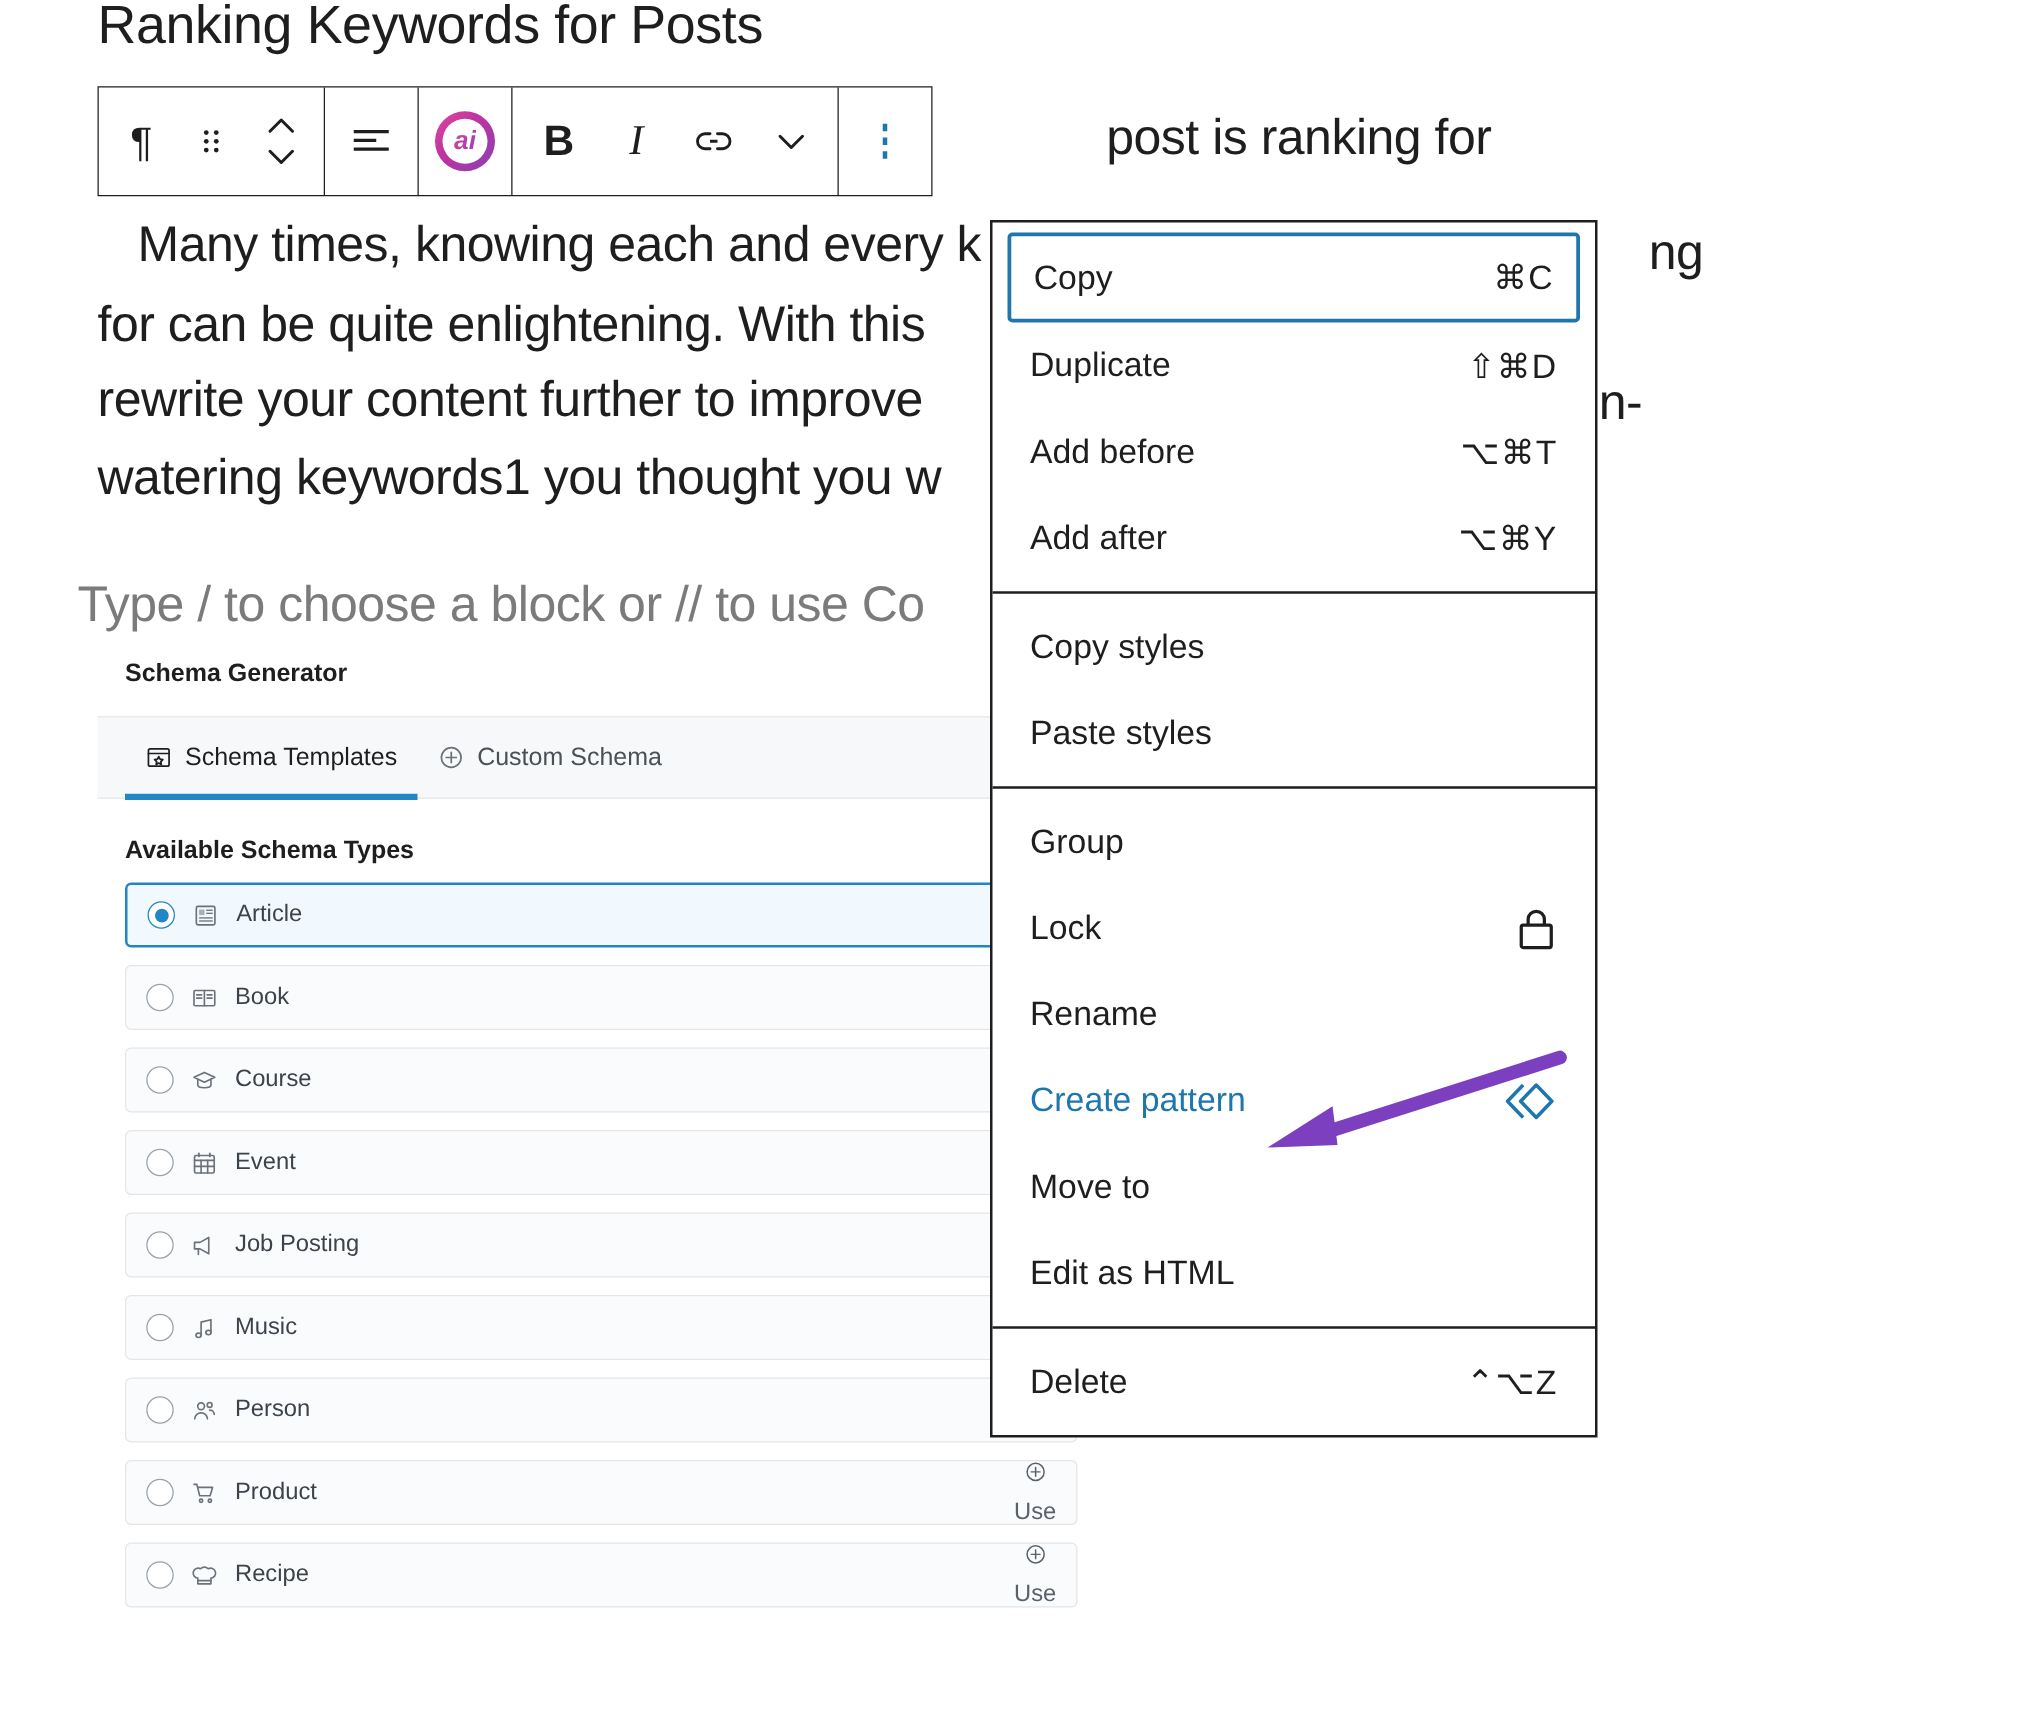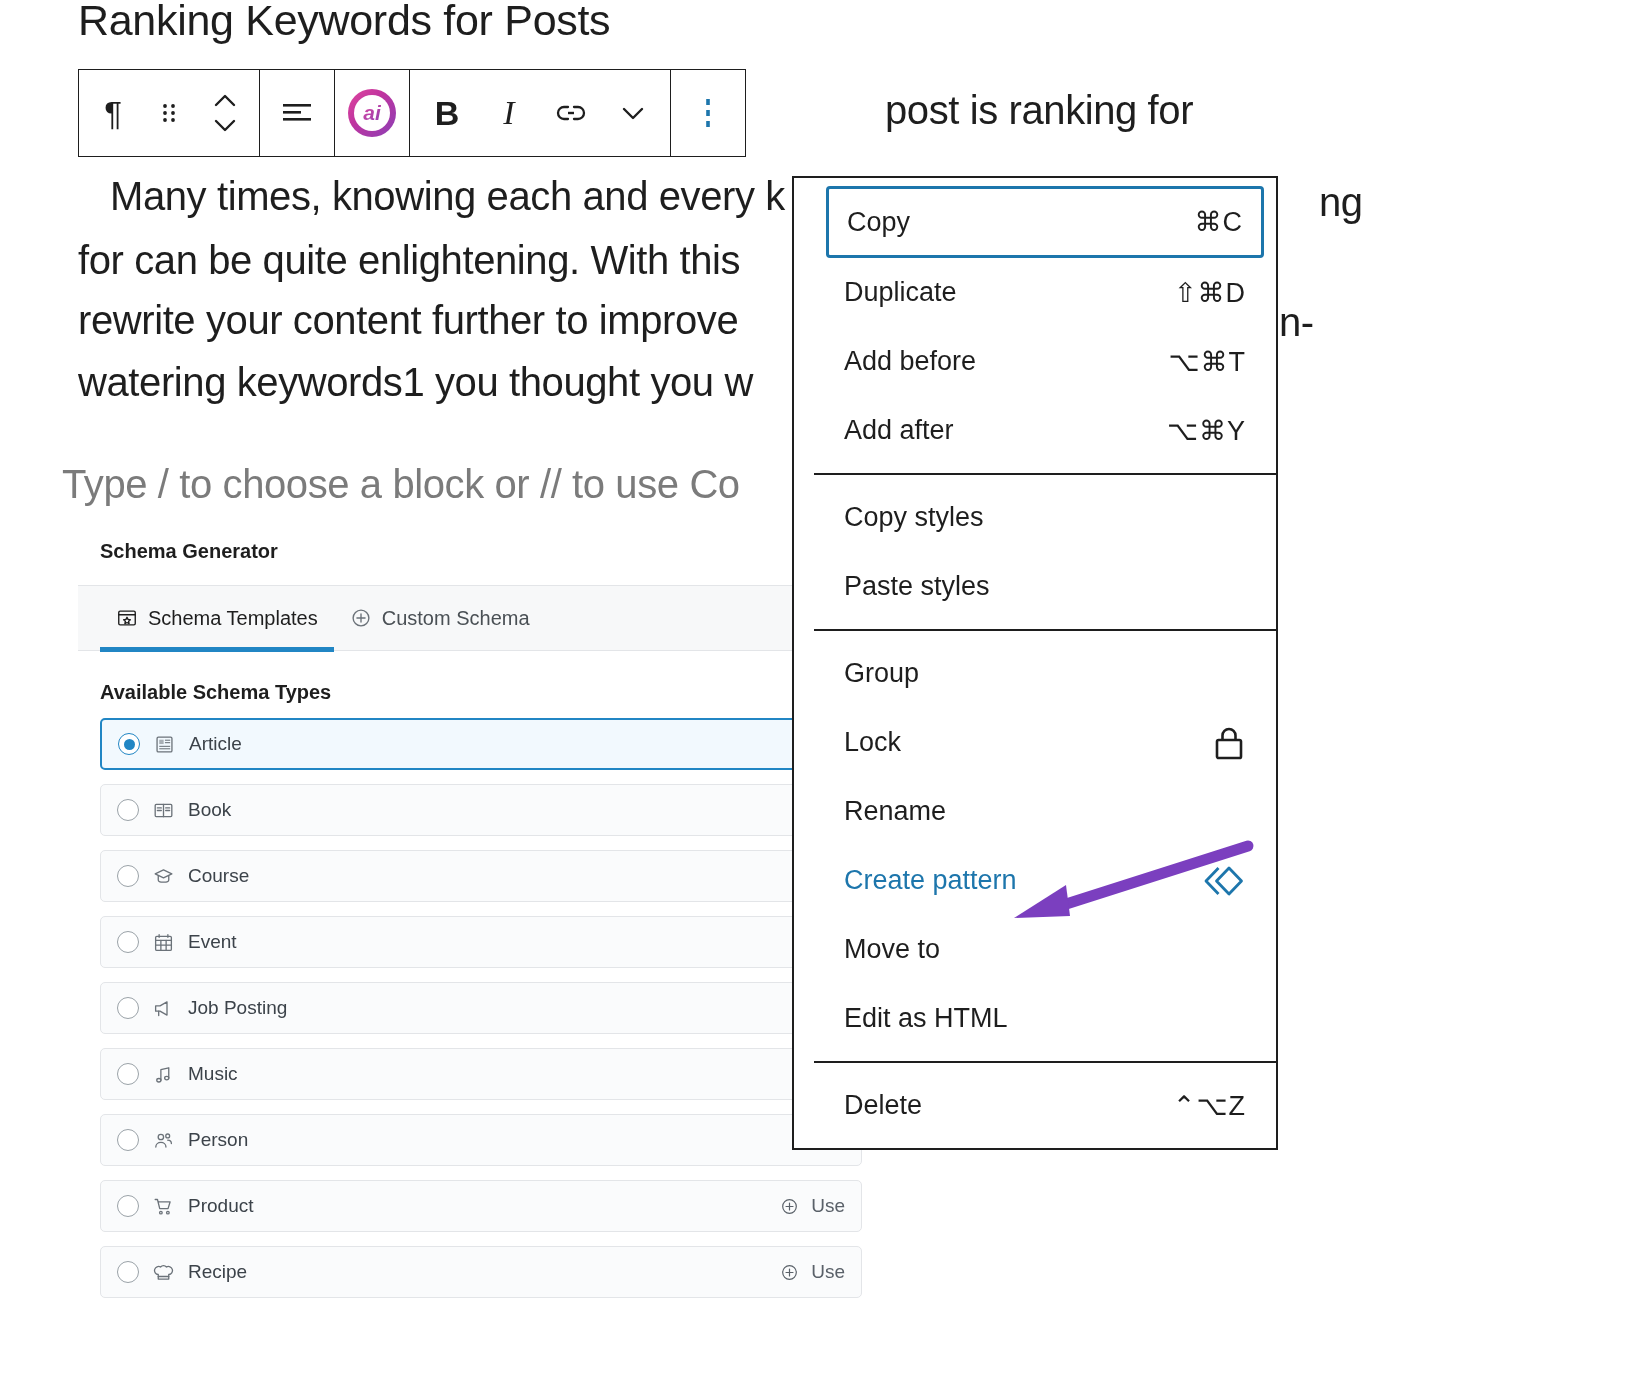--- a/index.html
+++ b/index.html
@@ -74,38 +74,38 @@
     -webkit-background-clip: text; background-clip: text; color: transparent;
   }
 
   
   .ctx-menu {
     position: absolute; left: 792px; top: 176px;
     width: 486px;
     background: #fff; border: 2px solid #1e1e1e;
     z-index: 40;
   }
-  .ctx-section { border-bottom: 2px solid #1e1e1e; padding: 8px 0; margin-left: 20px; }
+  .ctx-section { border-bottom: 2px solid #1e1e1e; padding: 8px 0; }
   .ctx-section:last-child { border-bottom: none; }
   .ctx-item {
     display: flex; align-items: center; justify-content: space-between;
     height: 69px; padding: 0 30px;
     font-size: 27px; color: #1e1e1e; cursor: pointer;
     background: transparent;
   }
   .ctx-item.selected {
     border: 3px solid #1d76ac; border-radius: 4px;
     margin: 0 12px; padding: 0 18px; height: 72px;
   }
   .ctx-item.accent { color: #1d76ac; }
   .ctx-shortcut { font-size: 27px; color: #1e1e1e; letter-spacing: 1px; }
   .ctx-ic { display: flex; align-items: center; }
 
   
-  .schema-panel { position: absolute; left: 78px; top: 540px; width: 806px; }
+  .schema-panel { position: absolute; left: 78px; top: 528px; width: 806px; }
   .schema-title {
     font-size: 20px; font-weight: 700; color: #1e1e1e;
     margin-left: 22px; margin-bottom: 22px;
   }
   .schema-tabs {
     display: flex; align-items: center;
     background: #f7f8f9; border-top: 1px solid #e3e5e8;
     border-bottom: 1px solid #e3e5e8;
     height: 66px; padding-left: 22px;
   }
@@ -140,21 +140,21 @@
   }
   .radio.on { border-color: #2186c4; }
   .radio.on::after {
     content: ""; width: 11px; height: 11px; border-radius: 50%;
     background: #2186c4;
   }
   .type-label { font-size: 19px; color: #3c434a; }
   .type-ic { display: flex; align-items: center; color: #6b7279; }
   .use-btn {
     display: flex; align-items: center; gap: 12px;
-    font-size: 19px; color: #5a6169; cursor: pointer;
+    font-size: 19px; color: #5a6169; cursor: pointer; flex-direction: column;
   }
 
   
   .annot-arrow { position: absolute; left: 1000px; top: 830px; z-index: 60; pointer-events: none; }
 </style>
 </head>
 <body>
 
 <div id="root">
 

